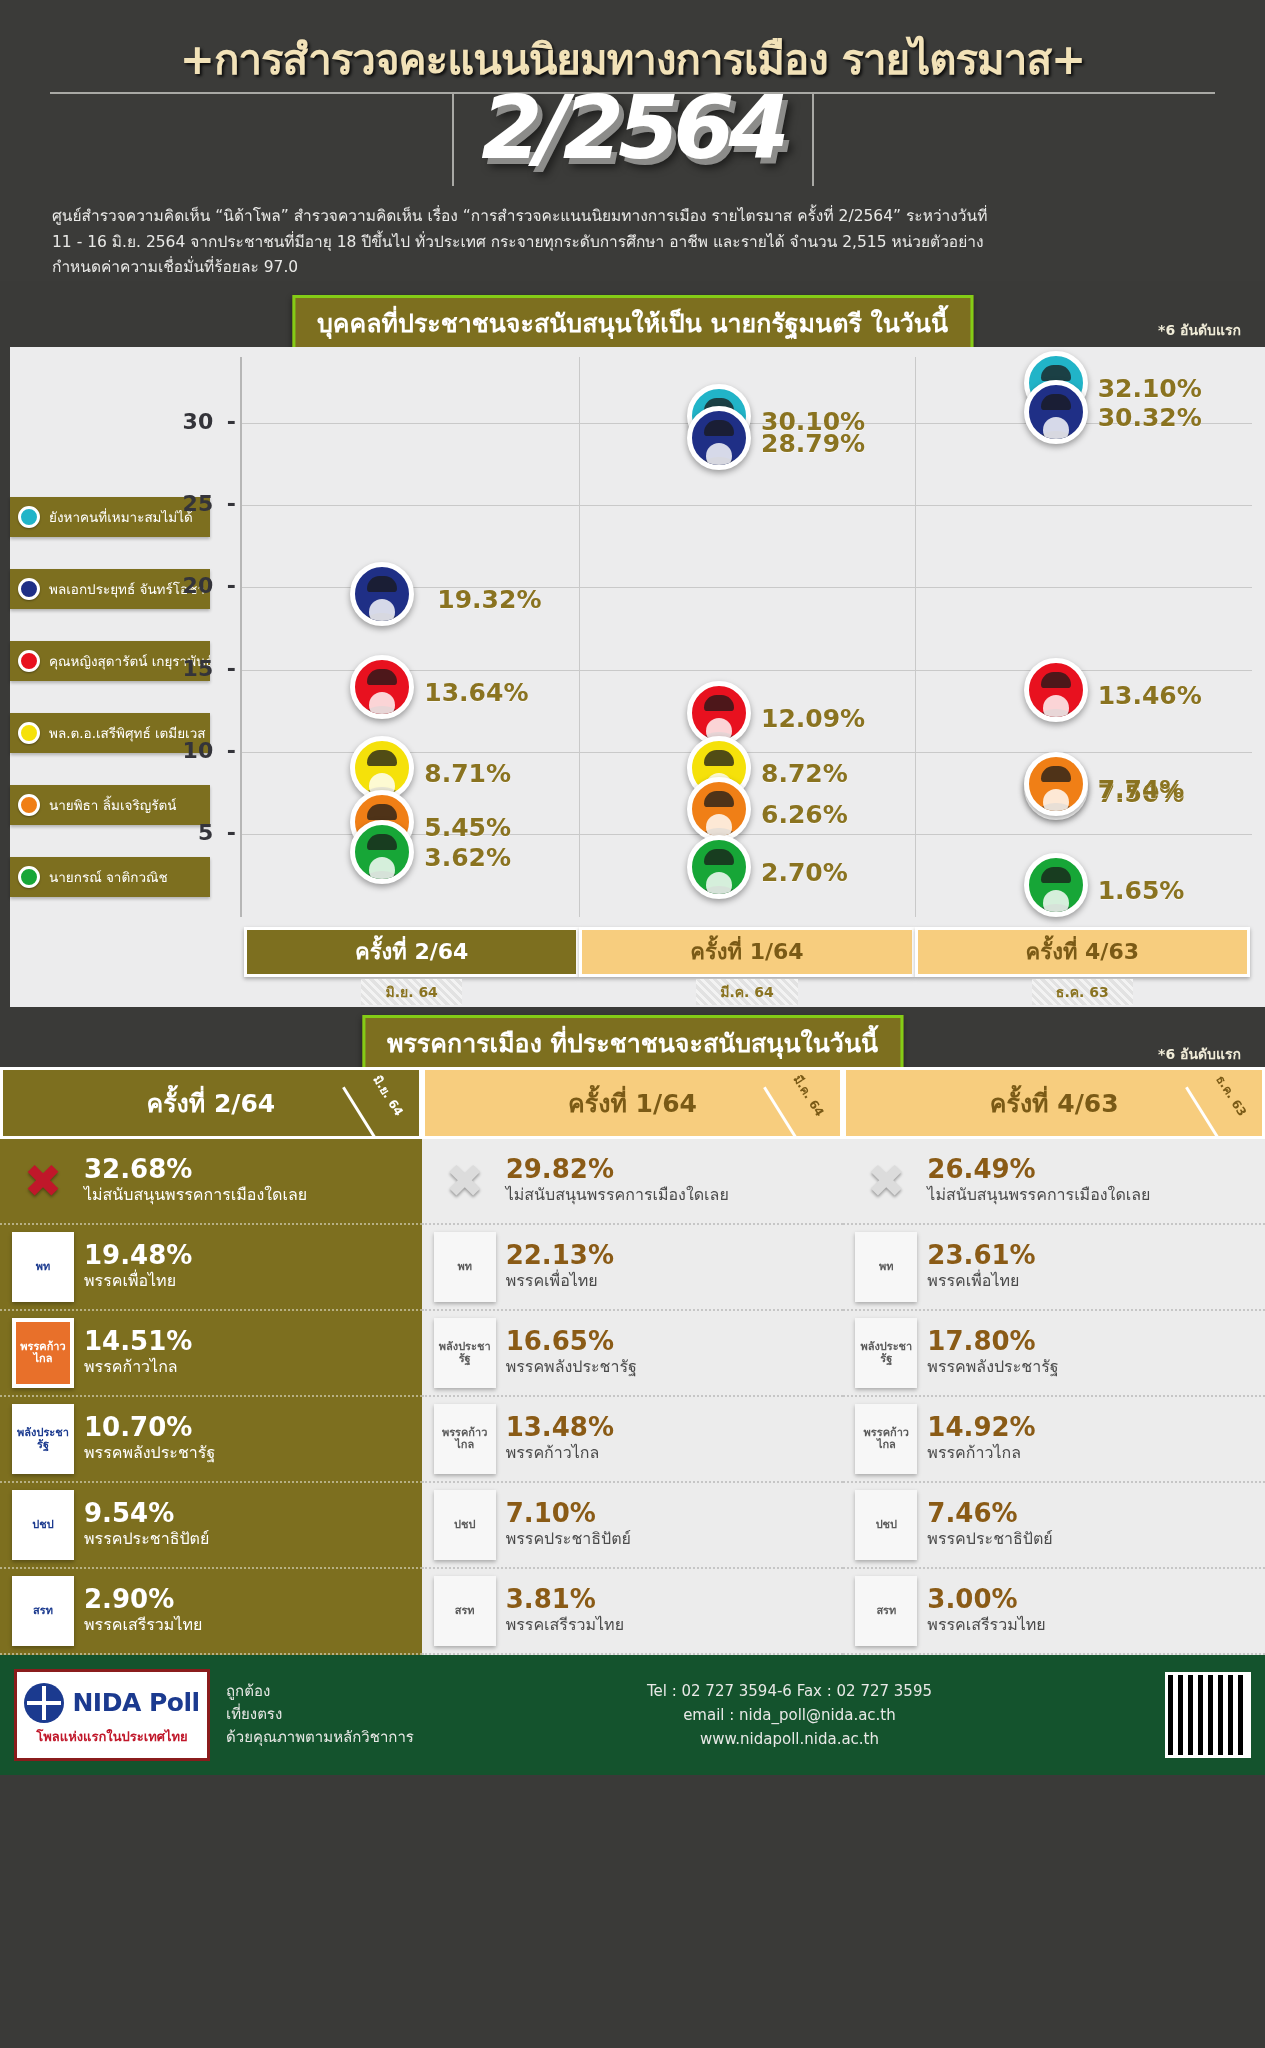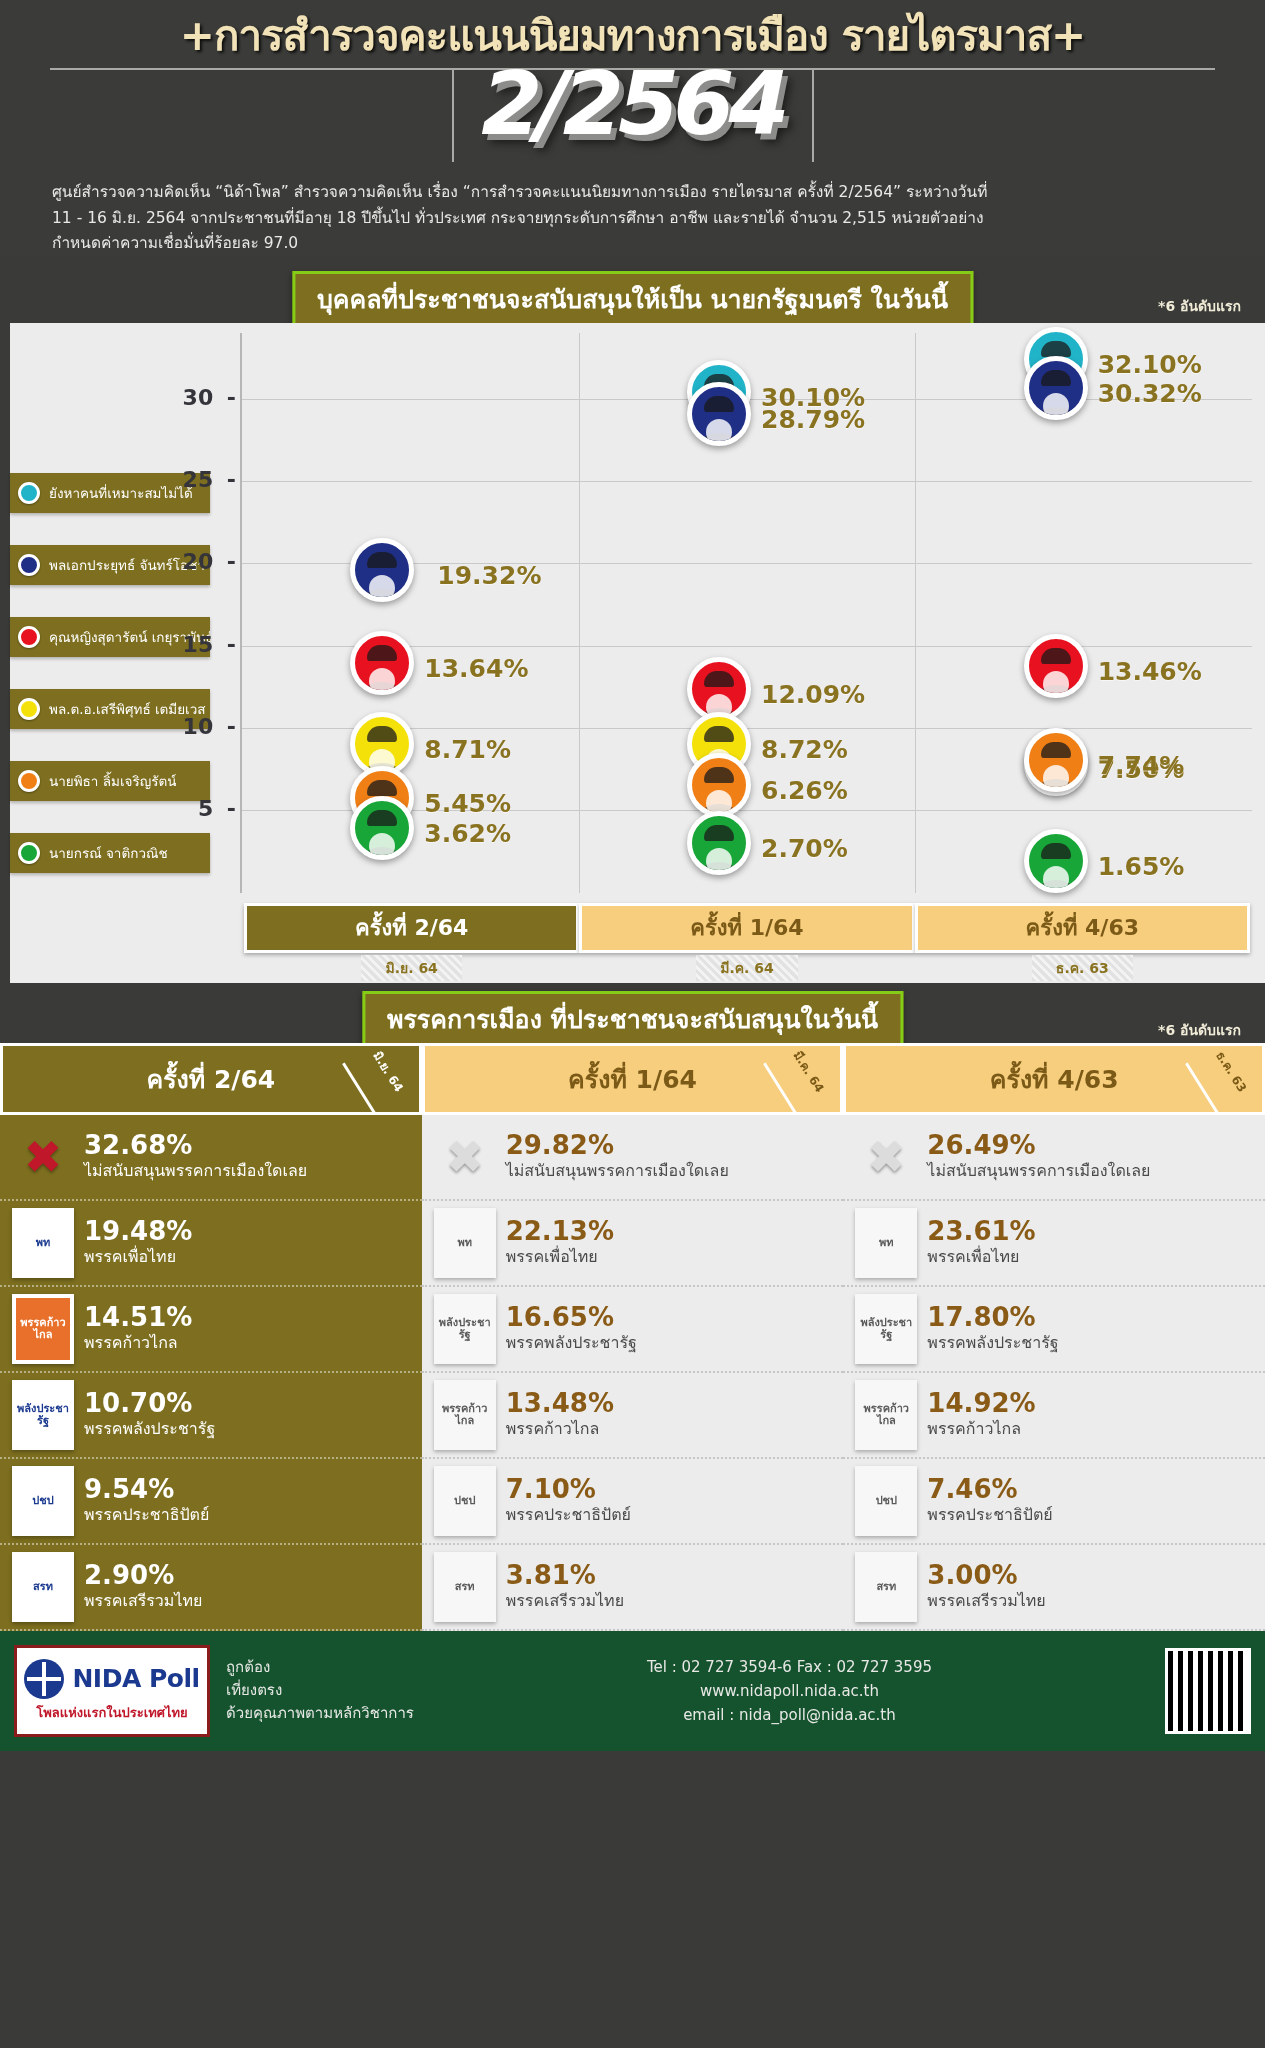--- a/index.html
+++ b/index.html
@@ -15,20 +15,21 @@
   .hdr { width: 1265px; background: #3b3b39; padding-top: 14px; position: relative; }
   .hdr-title {
     text-align: center;
     font-size: 42px;
     font-weight: bold;
     color: #f2e2b8;
     letter-spacing: -1px;
     text-shadow: 2px 2px 3px rgba(0,0,0,.8);
     line-height: 1.05;
     padding: 0 40px;
+    margin-top: 24px;
   }
   .hdr-rule { width: 1165px; height: 2px; background: #a9a9a5; margin: 10px auto 0; position: relative; }
   .hdr-year-wrap { position: relative; height: 100px; }
   .hdr-verts { position: absolute; left: 0; right: 0; top: 0; height: 100px; }
   .hdr-vert { position: absolute; width: 2px; height: 92px; background: #a9a9a5; top: 0; }
   .hdr-vert.l { left: 452px; }
   .hdr-vert.r { left: 812px; }
   .hdr-year {
     position: absolute; left: 0; right: 0; top: -18px;
     text-align: center;
@@ -563,19 +564,19 @@
     </div>
     <div class="nida-sub">โพลแห่งแรกในประเทศไทย</div>
   </div>
   <div class="footer-vals">
     <div>ถูกต้อง</div>
     <div>เที่ยงตรง</div>
     <div>ด้วยคุณภาพตามหลักวิชาการ</div>
   </div>
   <div class="footer-contact">
     <div>Tel : 02 727 3594-6 Fax : 02 727 3595</div>
+    <div>email : nida_poll@nida.ac.th</div>
     <div>www.nidapoll.nida.ac.th</div>
-    <div>email : nida_poll@nida.ac.th</div>
   </div>
   <div class="qr">
       <div class="qr-inner"></div>
     </div>
 </div>
 
 </body></html>

